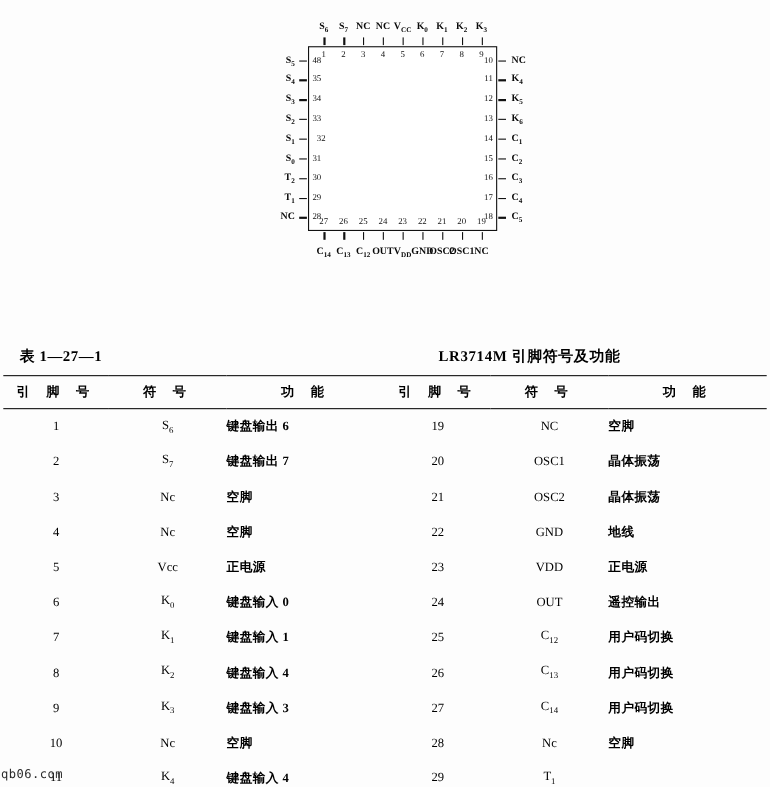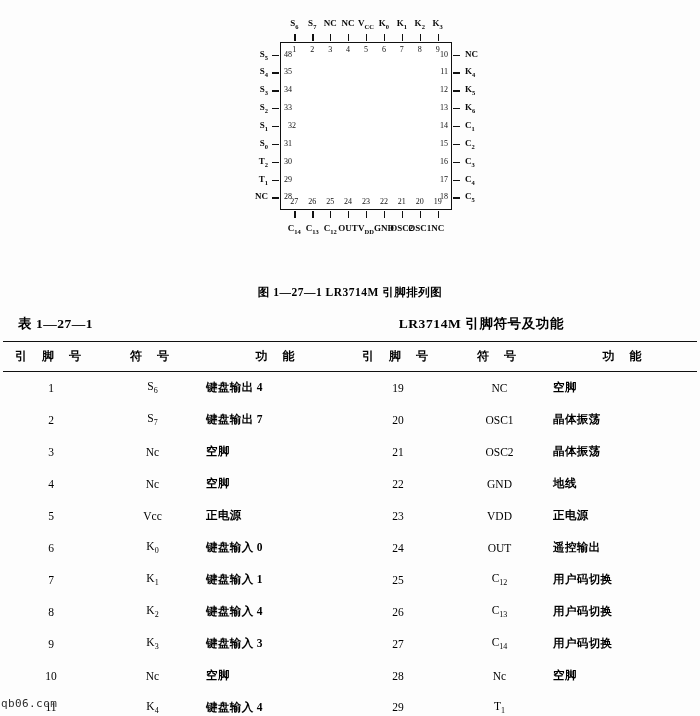--- a/index.html
+++ b/index.html
@@ -282,21 +282,20 @@
           <div class="pnum" style="left: 181.833px; top: 189px; width: 16px; text-align: center;">21</div>
           <div class="pname bot-name" style="left: 169.833px; top: 215px; width: 40px;">OSC2</div>
           <div class="tick tick-v" style="left: 207.75px; top: 203px;"></div>
           <div class="pnum" style="left: 199.75px; top: 189px; width: 16px; text-align: center;">20</div>
           <div class="pname bot-name" style="left: 187.75px; top: 215px; width: 40px;">OSC1</div>
           <div class="tick tick-v" style="left: 225.667px; top: 203px;"></div>
           <div class="pnum" style="left: 217.667px; top: 189px; width: 16px; text-align: center;">19</div>
           <div class="pname bot-name" style="left: 205.667px; top: 215px; width: 40px;">NC</div>
         </div>
     </div>
-    <div id="fig-caption">图 1—27—1    LR3714M 引脚排列图</div>
   </div>
 
   <div id="table-title-row">
     <div id="table-num">表 1—27—1</div>
     <div id="table-heading">LR3714M 引脚符号及功能</div>
   </div>
 
   <table id="pin-table">
     <colgroup>
       <col class="c-num">
@@ -313,21 +312,21 @@
         <th class="hd-fun vr-heavy">功 能</th>
         <th class="hd-num vr-heavy">引 脚 号</th>
         <th class="hd-sym vr-heavy">符 号</th>
         <th class="hd-fun vr-heavy">功 能</th>
       </tr>
     </thead>
     <tbody id="pin-table-body">
         <tr>
           <td class="cell-num">1</td>
           <td class="cell-sym vr-heavy">S<sub>6</sub></td>
-          <td class="cell-fun vr-light">键盘输出 4</td>
+          <td class="cell-fun vr-light">键盘输出 6</td>
           <td class="cell-num vr-heavy">19</td>
           <td class="cell-sym vr-light">NC</td>
           <td class="cell-fun vr-light">空脚</td>
         </tr>
         <tr>
           <td class="cell-num">2</td>
           <td class="cell-sym vr-heavy">S<sub>7</sub></td>
           <td class="cell-fun vr-light">键盘输出 7</td>
           <td class="cell-num vr-heavy">20</td>
           <td class="cell-sym vr-light">OSC1</td>

